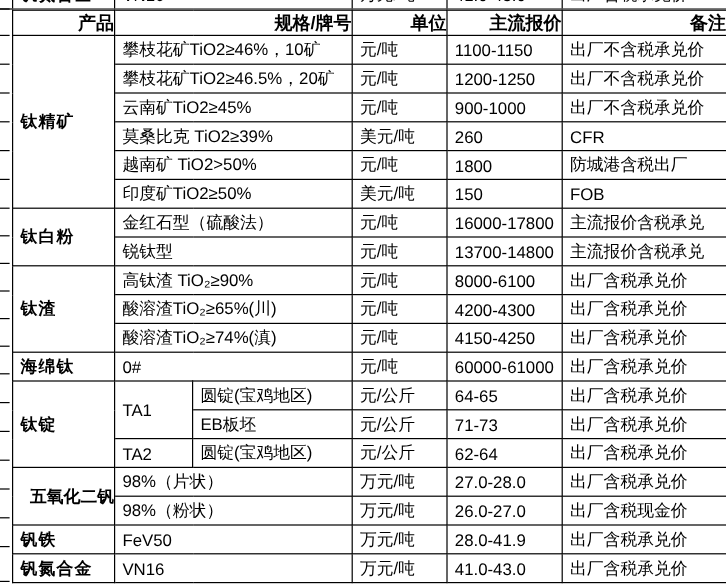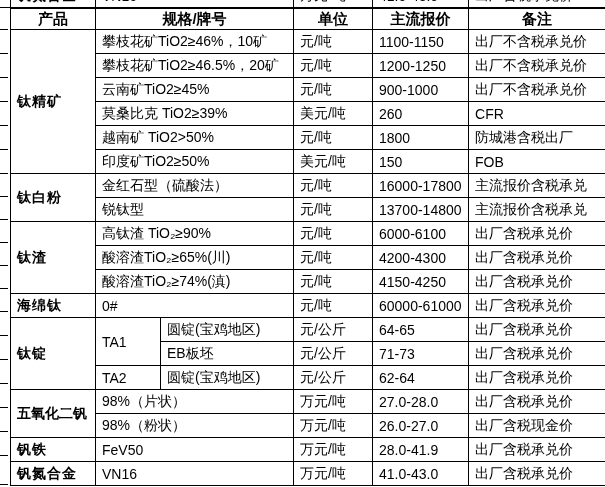--- a/index.html
+++ b/index.html
@@ -25,21 +25,21 @@
     border:1px solid #000;
     padding:0 0 0 6px;
     font-size:14px;
     text-align:left;
     vertical-align:middle;
     overflow:hidden;white-space:nowrap;
   }
   table.price tr{height:24px;}
   table.price thead tr{height:21px;}
   table.price th{
-    font-size:15px;font-weight:bold;text-align:center;padding:0;
+    font-size:15px;font-weight:bold;text-align:right;padding:0;
   }
   td.product{
     font-size:15px;font-weight:bold;text-align:center;padding:0;
     letter-spacing:1px;
     font-family:Liberation Serif, serif;
   }
   td.grade{font-size:14px;}
   .col-product{width:85px;}
   .col-grade{width:65px;}
   .col-spec{width:133px;}
@@ -165,21 +165,21 @@
       <td colspan="2">锐钛型</td>
       <td>元/吨</td>
       <td>13700-14800</td>
       <td>主流报价含税承兑</td>
     </tr>
 
     <tr>
       <td class="product" rowspan="3">钛渣</td>
       <td colspan="2">高钛渣 TiO₂≥90%</td>
       <td>元/吨</td>
-      <td>6000-6100</td>
+      <td>8000-6100</td>
       <td>出厂含税承兑价</td>
     </tr>
     <tr>
       <td colspan="2">酸溶渣TiO₂≥65%(川)</td>
       <td>元/吨</td>
       <td>4200-4300</td>
       <td>出厂含税承兑价</td>
     </tr>
     <tr>
       <td colspan="2">酸溶渣TiO₂≥74%(滇)</td>
@@ -212,21 +212,21 @@
     </tr>
     <tr>
       <td class="grade">TA2</td>
       <td>圆锭(宝鸡地区)</td>
       <td>元/公斤</td>
       <td>62-64</td>
       <td>出厂含税承兑价</td>
     </tr>
 
     <tr>
-      <td class="product" rowspan="2" style="letter-spacing:0;">五氧化二钒</td>
+      <td class="product" rowspan="2" style="letter-spacing:0;text-align:right;">五氧化二钒</td>
       <td colspan="2">98%（片状）</td>
       <td>万元/吨</td>
       <td>27.0-28.0</td>
       <td>出厂含税承兑价</td>
     </tr>
     <tr>
       <td colspan="2">98%（粉状）</td>
       <td>万元/吨</td>
       <td>26.0-27.0</td>
       <td>出厂含税现金价</td>

